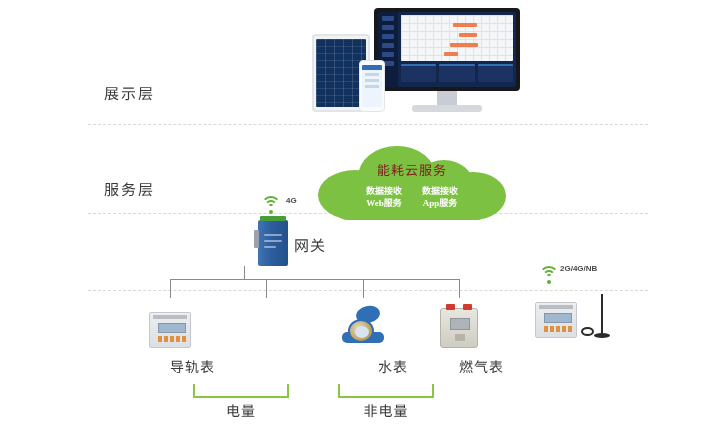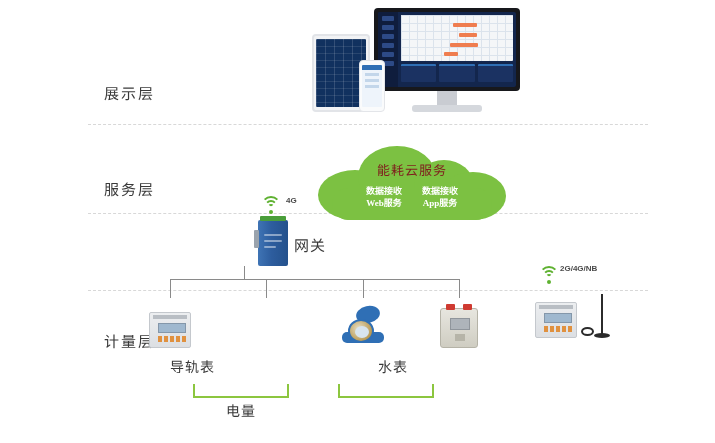--- a/index.html
+++ b/index.html
@@ -298,21 +298,20 @@
 <body>
 
 <div id="canvas">
 
   <div class="divider" style="top:124px"></div>
   <div class="divider" style="top:213px"></div>
   <div class="divider" style="top:290px"></div>
 
   <div class="layer-label" style="top:82px">展示层</div>
   <div class="layer-label" style="top:178px">服务层</div>
-  <div class="layer-label" style="top:330px">计量层</div>
 
   <div class="display-stage">
 
     <div class="tablet">
       <div class="tablet-screen"></div>
     </div>
 
     <div class="monitor">
       <div class="monitor-bezel">
         <div class="monitor-screen">
@@ -431,20 +430,21 @@
 
   <div class="meter" style="left:414px; top:300px">
     <div class="meter-icon">
       <div class="gas">
         <div class="v l"></div>
           <div class="v r"></div>
         <div class="win"></div>
           <div class="nub"></div>
       </div>
     </div>
+    <div class="meter-name">燃气表</div>
   </div>
 
   <div class="arcm-wrap">
     <div class="arcm-wifi wifi" style="--sig: #5eb130;">
       <i></i>
         <i></i>
         <i></i>
         <b></b>
     </div>
     <div class="arcm-tag">2G/4G/NB</div>
@@ -467,14 +467,15 @@
           <div class="base"></div>
           <div class="coil"></div>
       </div>
     </div>
   </div>
 
   <div class="bracket" style="left: 193px; top: 384px; width: 96px; --brk: #8cc63f;"></div>
   <div class="bracket-label" style="left:193px; top:400px; width:96px">电量</div>
 
   <div class="bracket" style="left: 338px; top: 384px; width: 96px; --brk: #8cc63f;"></div>
+  <div class="bracket-label" style="left:338px; top:400px; width:96px">非电量</div>
 
 </div>
 
 </body></html>

